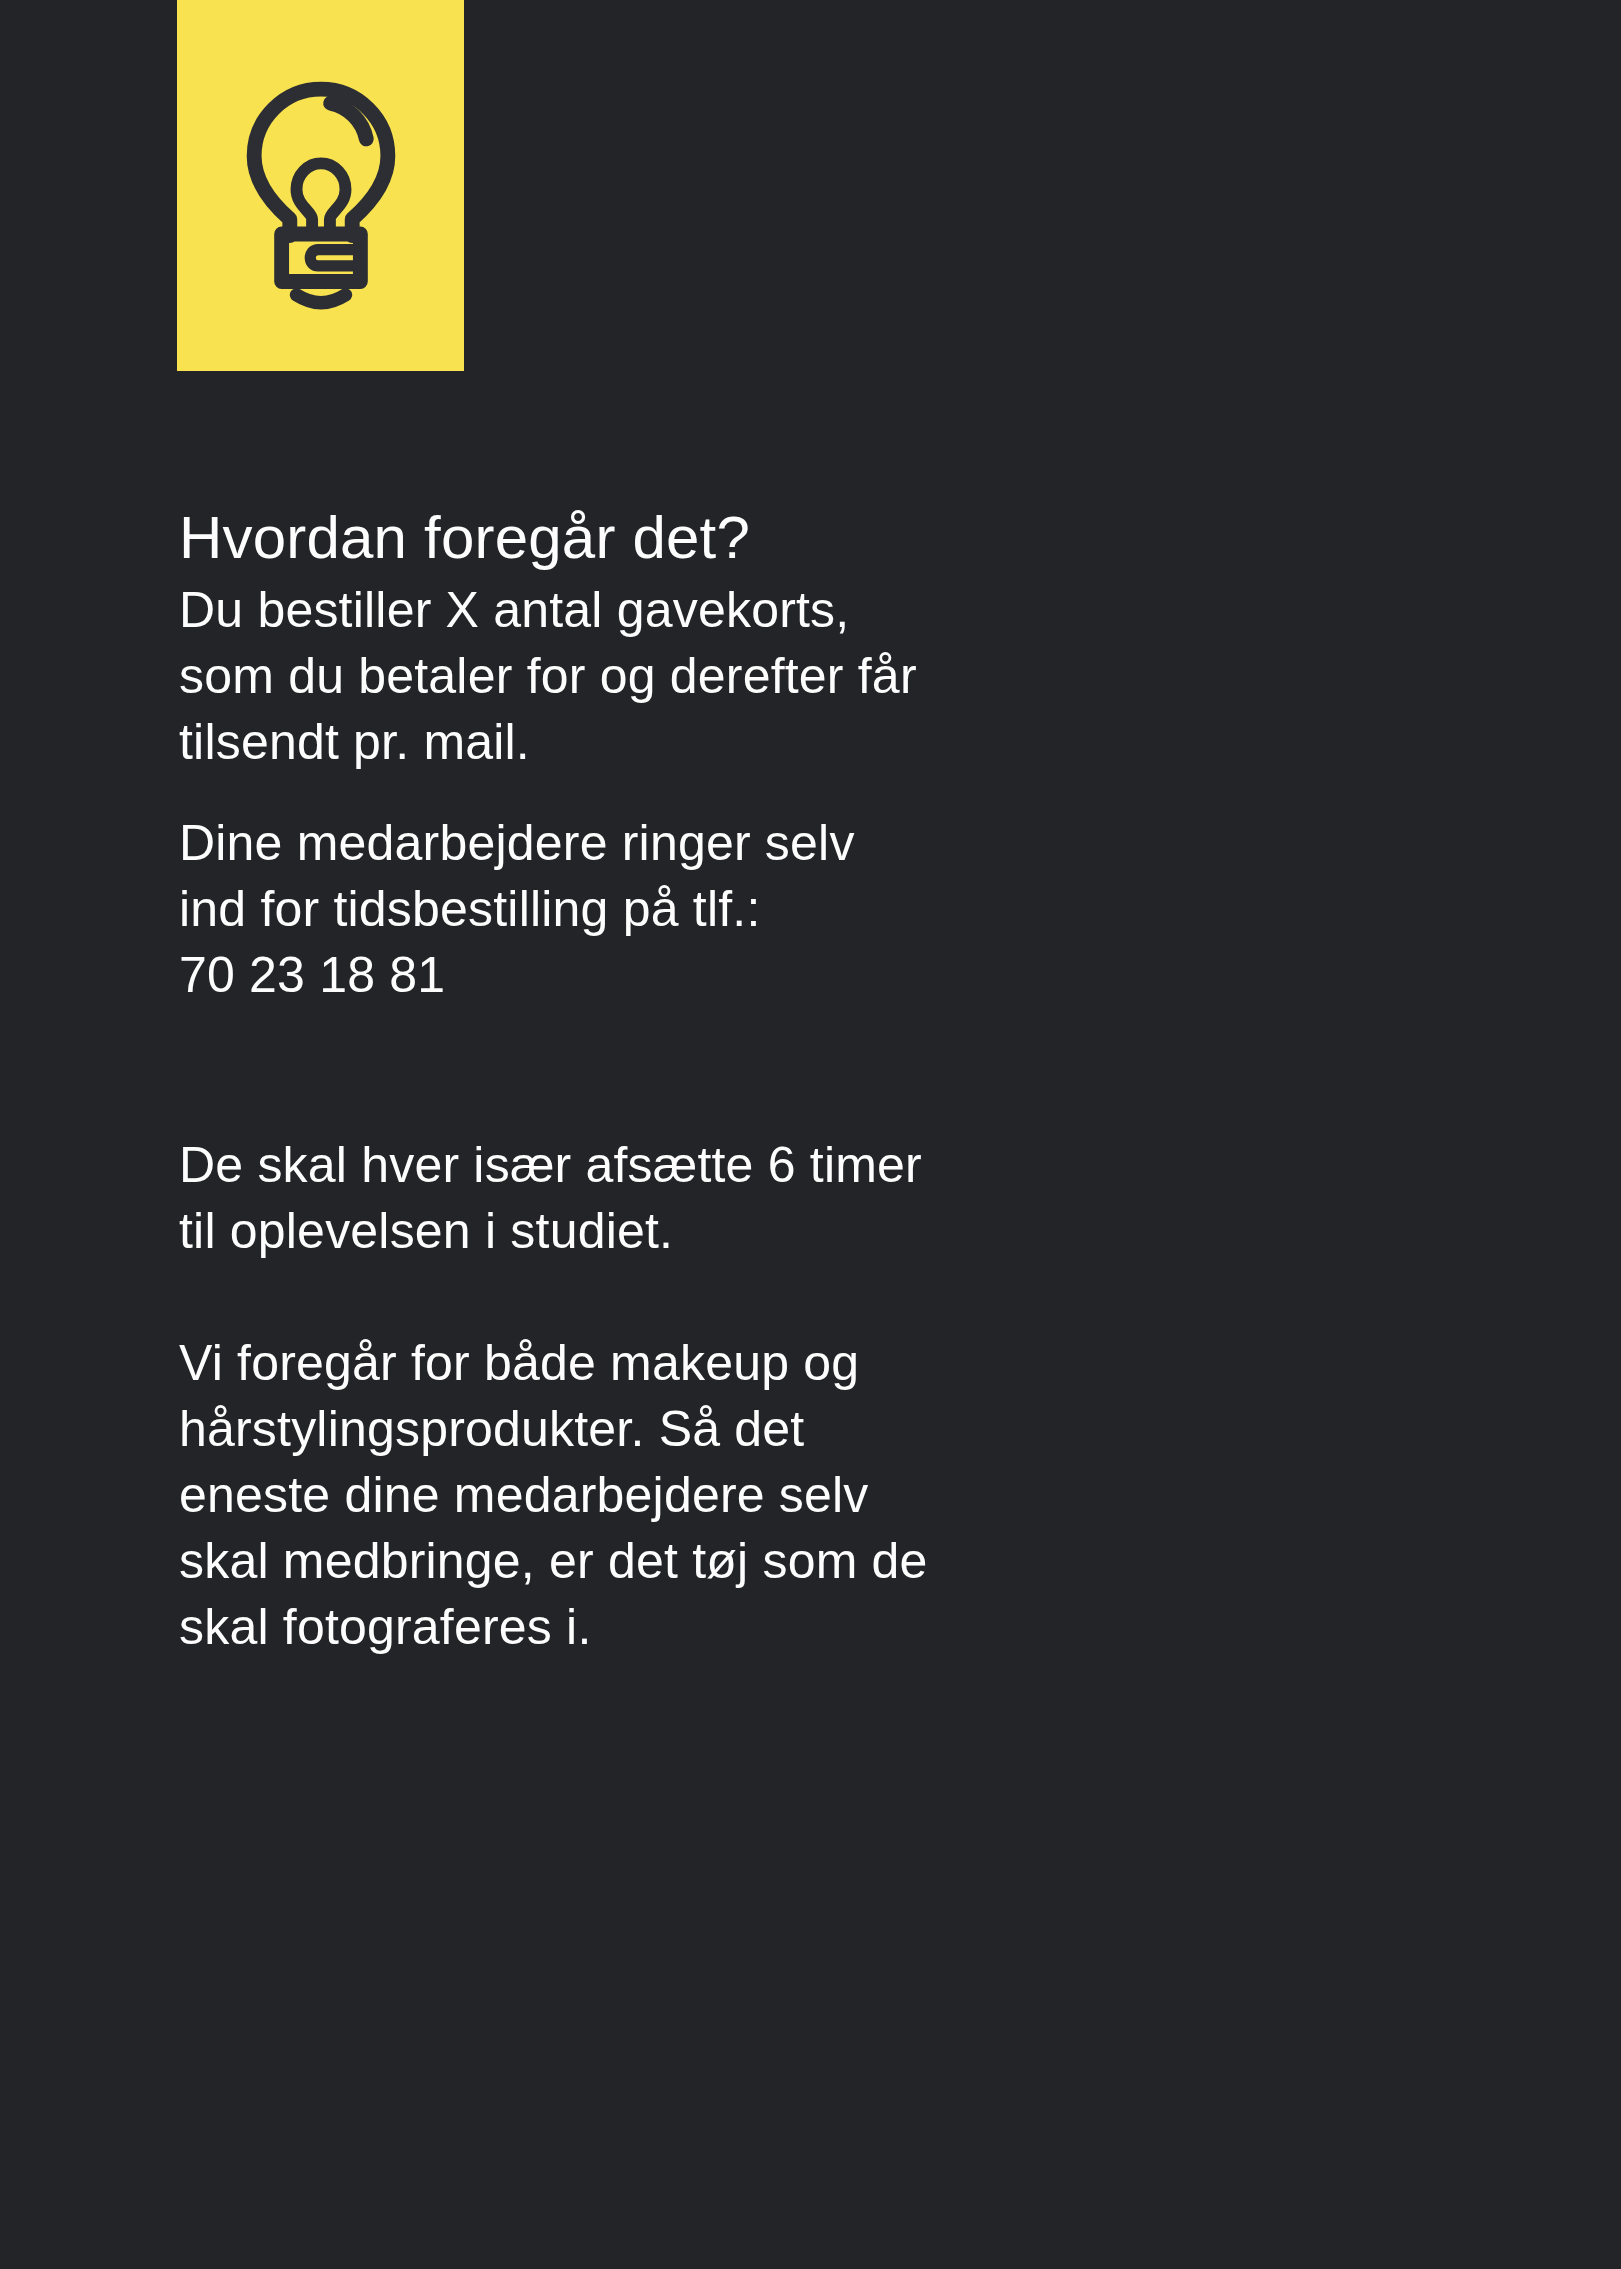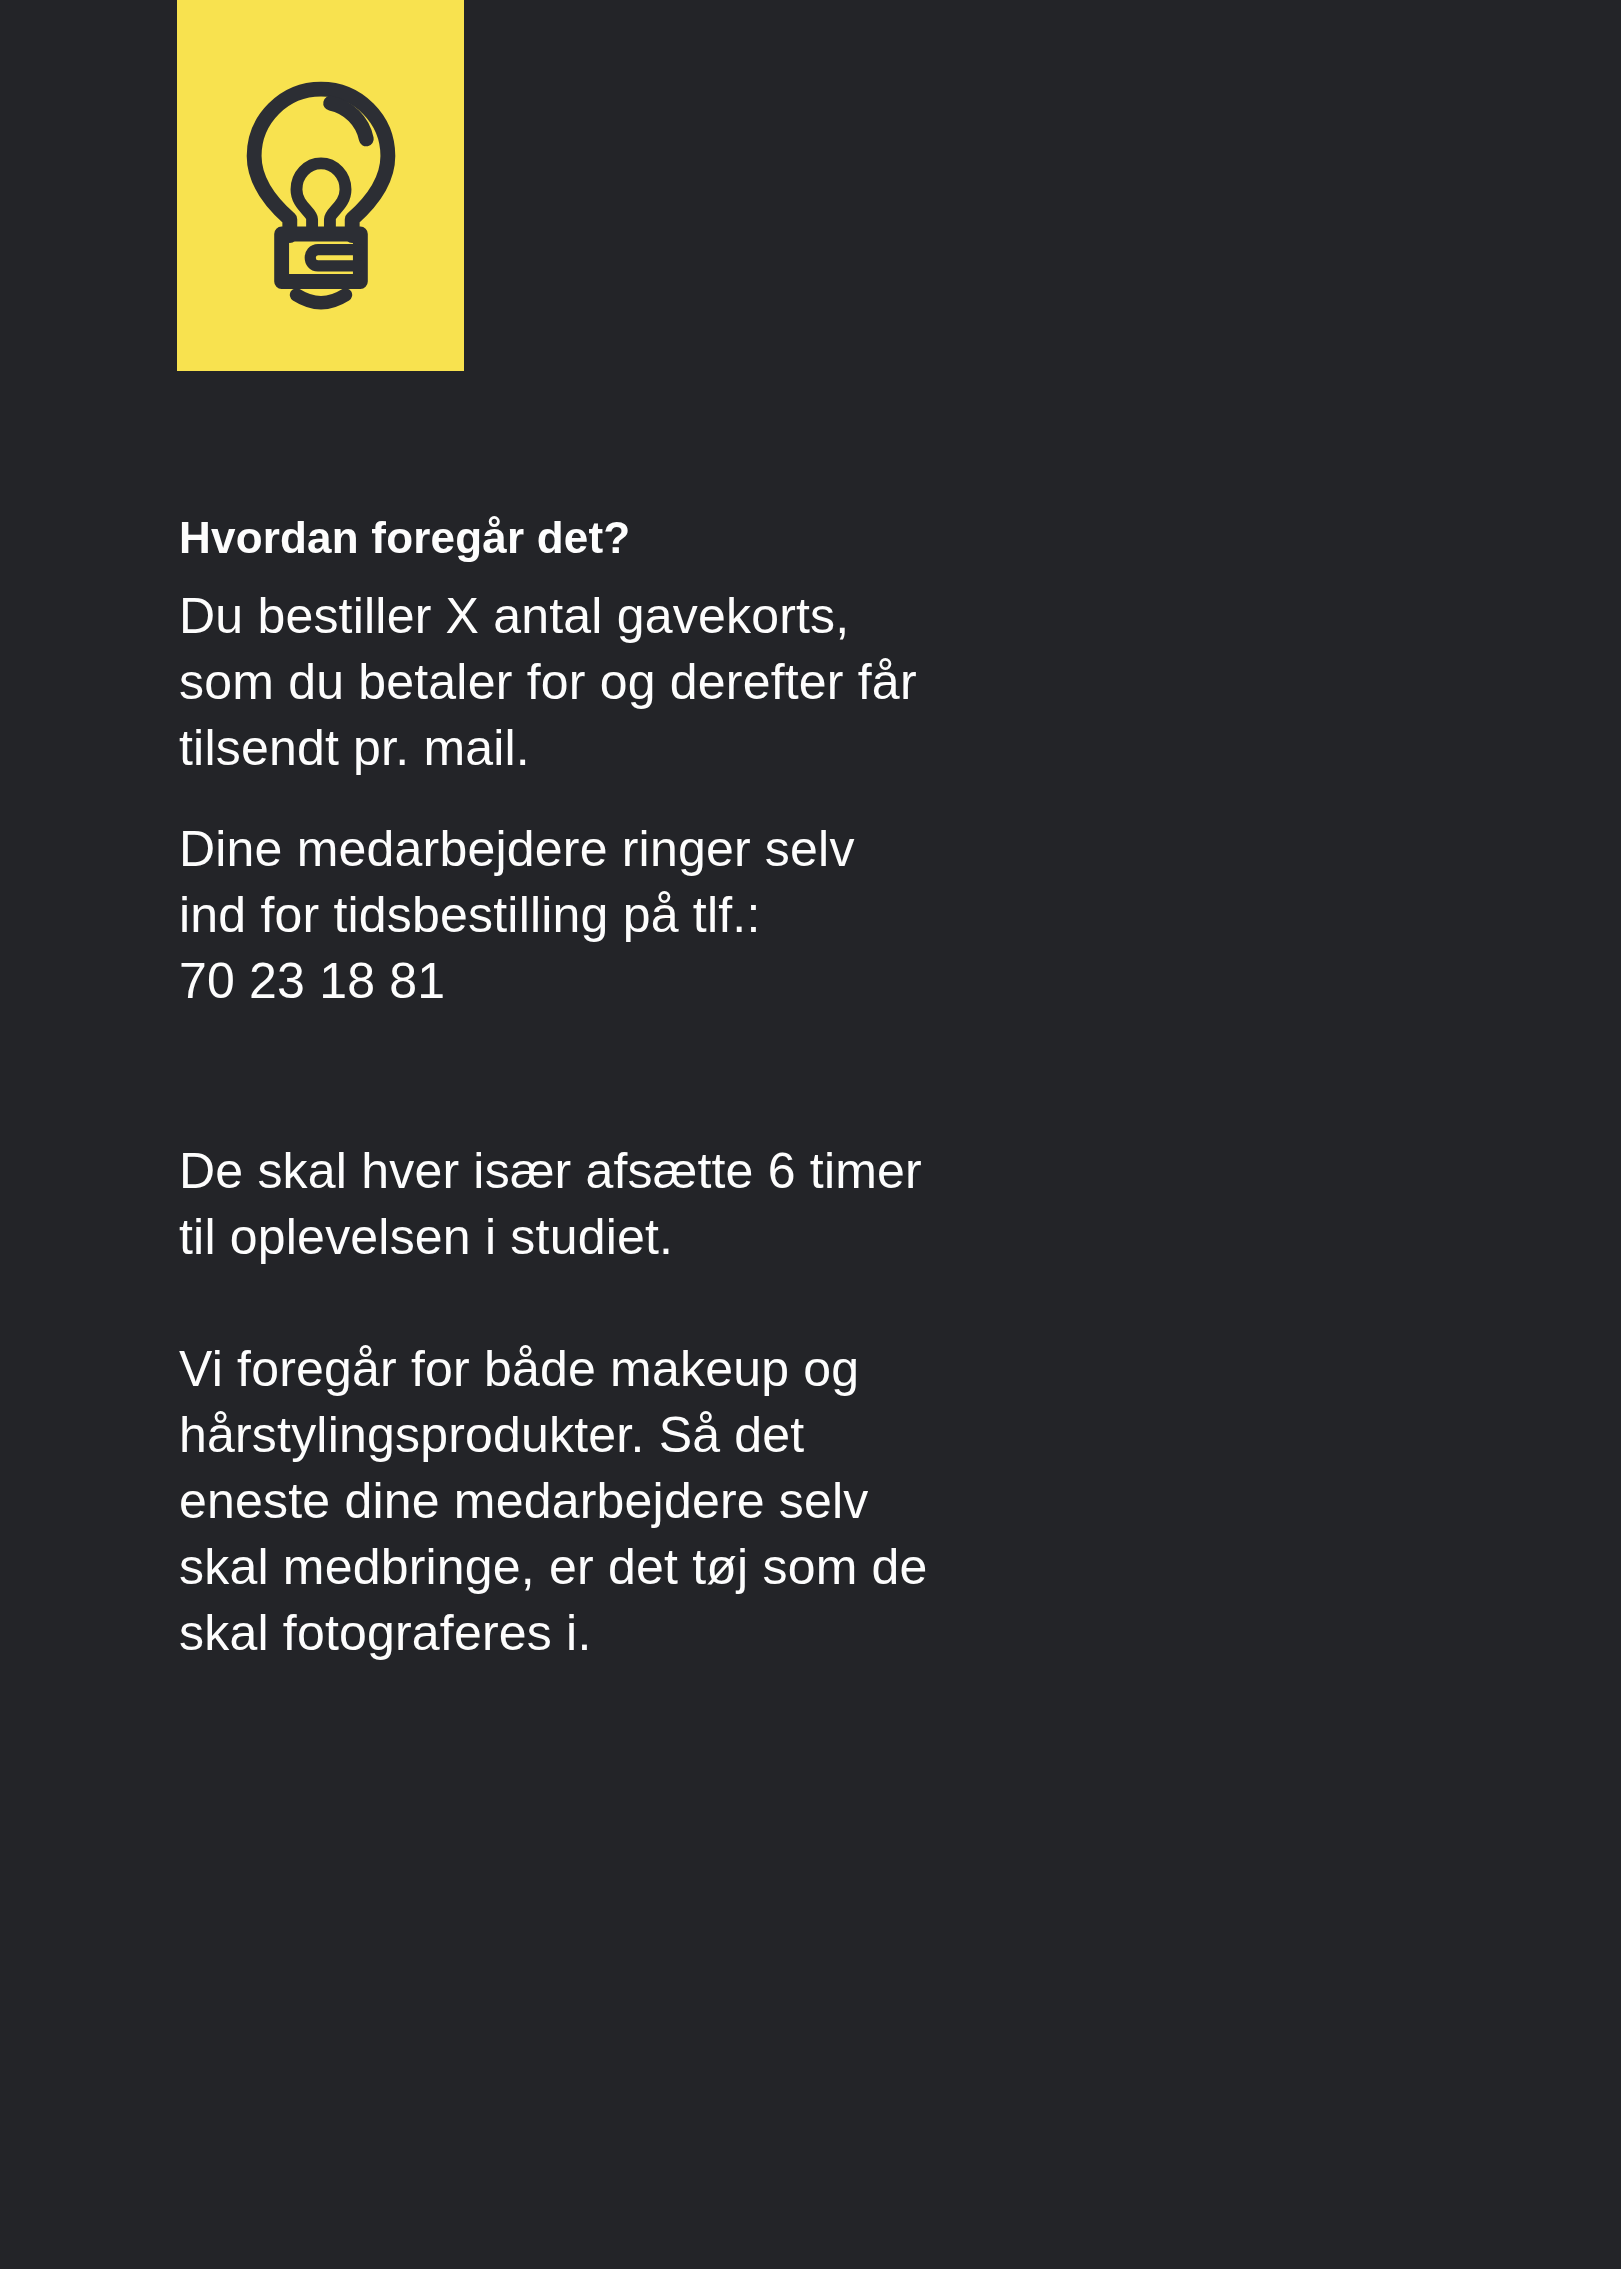--- a/index.html
+++ b/index.html
@@ -40,27 +40,27 @@
   .content {
     position: absolute;
     left: 179px;
     top: 505px;
     width: 1064px;
     font-size: 50px;
     line-height: 66px;
     letter-spacing: 0.2px;
   }
   .content h1 {
-    font-size: 44px;
+    font-size: 60px;
     line-height: 66px;
-    font-weight: 700;
+    font-weight: 400;
     white-space: pre;
   }
   .content p { white-space: pre; font-weight: 400; }
-  .p-order   { margin-top: 12px; }
+  .p-order   { margin-top: 6px; }
   .p-booking { margin-top: 35px; }
   .phone     { font-weight: 700; }
   .p-time    { margin-top: 124px; }
   .p-bring   { margin-top: 66px; }
 </style>
 </head>
 <body>
 
 <div class="page">
 

